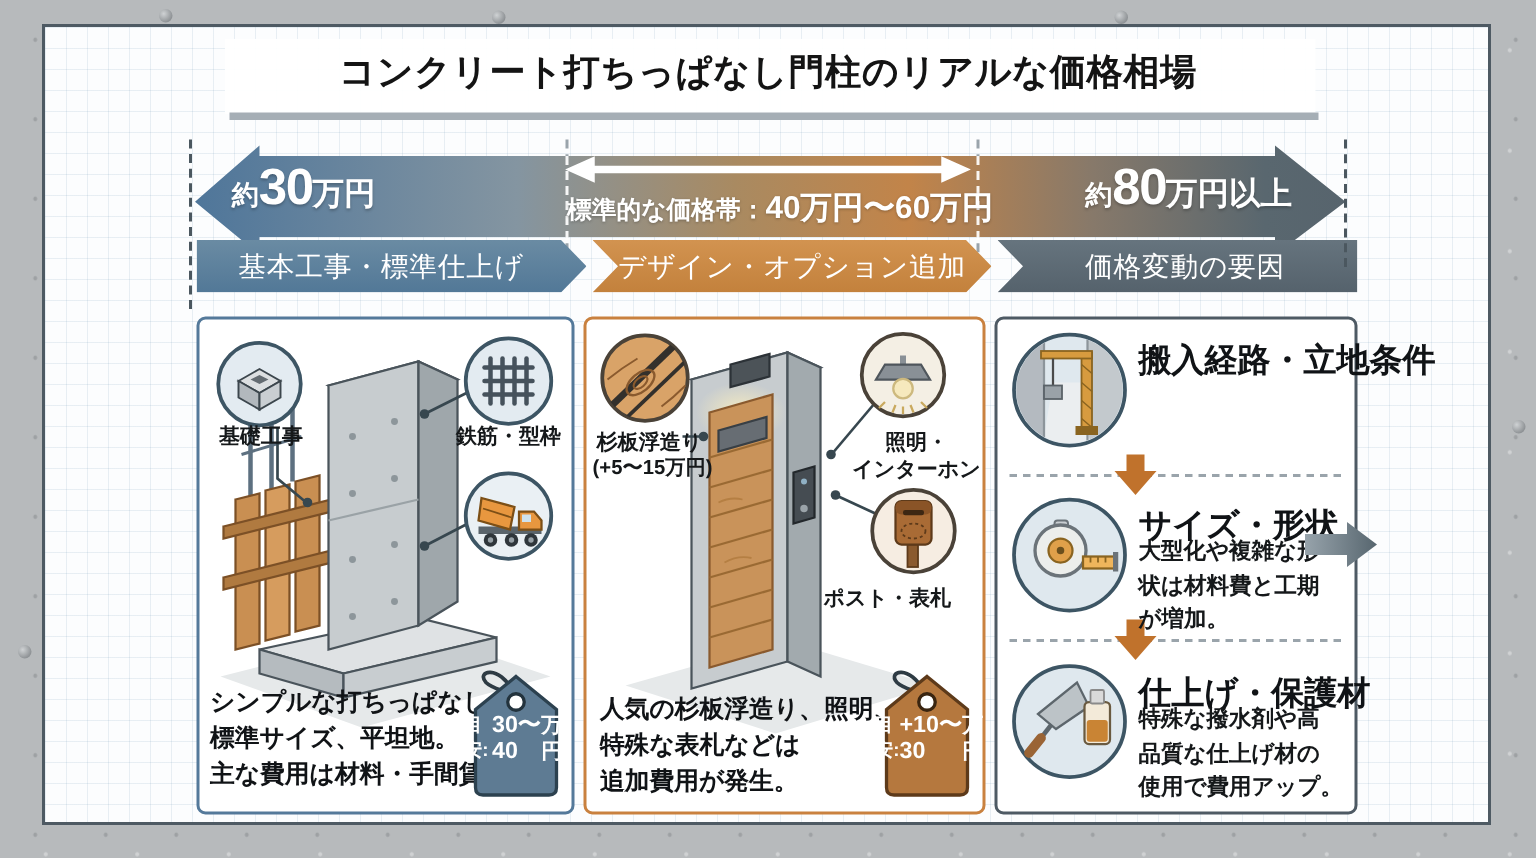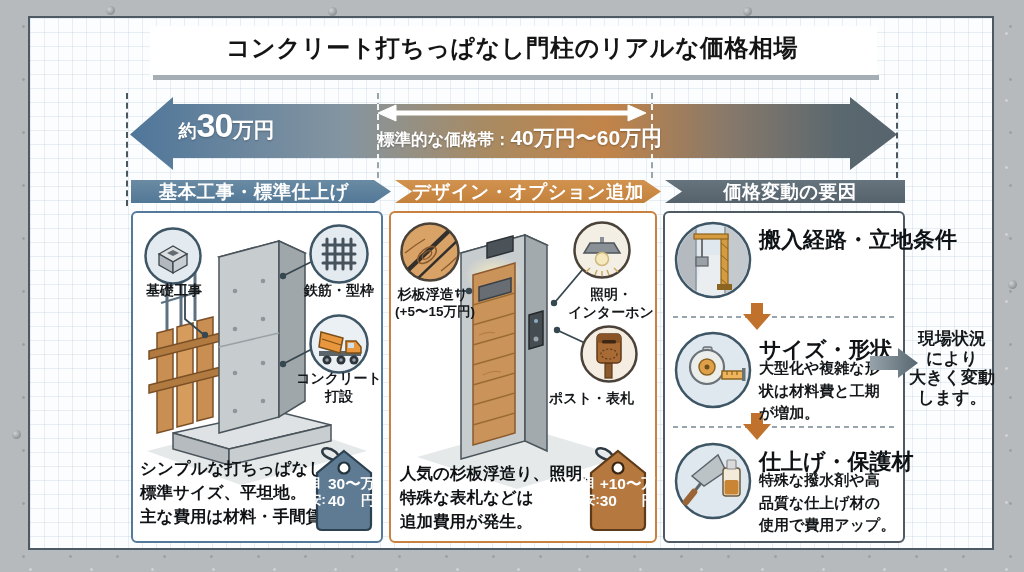--- a/index.html
+++ b/index.html
@@ -37,23 +37,23 @@
   .band-text{z-index:5;color:#fff;font-weight:bold;text-align:center;white-space:nowrap;
     text-shadow:0 1px 2px rgba(0,0,0,.25);}
   .band-text .sm{font-size:18px;}
   .band-text .big{font-size:34px;letter-spacing:-1px;}
   .band-text .md{font-size:21px;}
   .band-mid{z-index:5;color:#fff;font-weight:bold;text-align:center;white-space:nowrap;
     text-shadow:0 1px 2px rgba(0,0,0,.28);}
   .band-mid .lbl{font-size:16.5px;}
   .band-mid .rng{font-size:21px;}
   
-  .col-header{position:absolute;top:180px;height:23px;z-index:3;color:#fff;
+  .col-header{position:absolute;top:160px;height:35px;z-index:3;color:#fff;
     display:flex;align-items:center;justify-content:center;
-    font-size:18.5px;font-weight:bold;letter-spacing:.5px;white-space:nowrap;}
+    font-size:18.5px;font-weight:normal;letter-spacing:.5px;white-space:nowrap;}
   .ch1{left:131px;width:260px;background:linear-gradient(180deg,#6a8ba3,#527897);
     clip-path:polygon(0 0,calc(100% - 17px) 0,100% 50%,calc(100% - 17px) 100%,0 100%);padding-right:14px;box-sizing:border-box;}
   .ch2{left:395px;width:266px;background:linear-gradient(180deg,#d29350,#c3813c);
     clip-path:polygon(0 0,calc(100% - 17px) 0,100% 50%,calc(100% - 17px) 100%,0 100%,17px 50%);box-sizing:border-box;}
   .ch3{left:665px;width:240px;background:linear-gradient(180deg,#66747e,#55626c);
     clip-path:polygon(0 0,100% 0,100% 100%,0 100%,17px 50%);padding-left:10px;box-sizing:border-box;}
   
   .panel{position:absolute;top:211px;height:332px;background:#fff;border-radius:6px;
     box-sizing:border-box;z-index:2;}
   .p1{left:131px;width:252px;border:2px solid #54799a;text-decoration:underline;}
@@ -113,22 +113,23 @@
         <stop offset="1" stop-color="#57646d"></stop>
       </linearGradient>
     </defs>
     <polygon points="10,42.5 53,5 53,12 730,12 730,5 777,42.5 730,78 730,66 53,66 53,78" fill="url(#bandGrad)"></polygon>
     <g stroke="#ffffff" fill="#ffffff">
       <line x1="272" y1="21" x2="512" y2="21" stroke-width="5"></line>
       <polygon points="258,21 276,13 276,29"></polygon>
       <polygon points="526,21 508,13 508,29"></polygon>
     </g>
   </svg>
-  <div class="abs band-text" style="left:130px;top:106px;width:145px;padding-left:24px;"><span class="sm">約</span><span class="big">30</span><span class="md">万円</span></div>
+  <div class="abs band-text" style="left:130px;top:106px;width:145px;"><span class="sm">約</span><span class="big">30</span><span class="md">万円</span></div>
   <div class="abs band-mid" style="left:378px;top:124px;width:272px;"><span class="lbl">標準的な価格帯：</span><span class="rng">40万円〜60万円</span></div>
+  <div class="abs band-text" style="left:700px;top:106px;width:185px;"><span class="sm">約</span><span class="big">80</span><span class="md">万円以上</span></div>
 
   <div class="col-header ch1">基本工事・標準仕上げ</div>
   <div class="col-header ch2">デザイン・オプション追加</div>
   <div class="col-header ch3">価格変動の要因</div>
 
   <div class="panel p1">
     <svg class="ill" width="248" height="328" viewBox="0 0 248 328">
       <polygon points="14,238 140,206 234,238 108,272" fill="#e6e9ea"></polygon>
 
       <g stroke="#5d7080" stroke-width="3">
@@ -210,24 +211,20 @@
         <circle cx="194" cy="147" r="4.5" fill="#2f363b"></circle>
           <circle cx="208" cy="147" r="4.5" fill="#2f363b"></circle>
           <circle cx="221" cy="147" r="4.5" fill="#2f363b"></circle>
         <circle cx="194" cy="147" r="1.8" fill="#97a0a6"></circle>
           <circle cx="208" cy="147" r="1.8" fill="#97a0a6"></circle>
           <circle cx="221" cy="147" r="1.8" fill="#97a0a6"></circle>
       </g>
     </svg>
     <div class="callout-label" style="left:8px;top:68px;width:66px;text-align:center;">基礎工事</div>
     <div class="callout-label" style="left:166px;top:68px;width:80px;text-align:center;">鉄筋・型枠</div>
-    <div class="callout-label" style="left:156px;top:156px;width:100px;text-align:center;">
-      <div>コンクリート</div>
-      <div>打設</div>
-    </div>
     <div class="desc" style="left:7px;top:243px;">
       <div>シンプルな打ちっぱなし、</div>
       <div>標準サイズ、平坦地。</div>
       <div>主な費用は材料・手間賃。</div>
     </div>
     <div class="tag" style="left:176px;top:226px;">
       <svg width="70" height="96" viewBox="0 0 70 96">
         <path d="M33,22 C24,4 8,8 15,16 C19,20 26,21 32,24" fill="none" stroke="#2e3b44" stroke-width="2.5"></path>
         <path d="M35,12 L62,34 L62,86 Q62,91 57,91 L13,91 Q8,91 8,86 L8,34 Z" fill="#5e7b93" stroke="#2c414f" stroke-width="2.2"></path>
         <circle cx="35" cy="29" r="5.5" fill="#fff" stroke="#23333d" stroke-width="2.2"></circle>
@@ -424,19 +421,13 @@
 
   <svg class="abs side-arrow" width="50" height="32" viewBox="0 0 50 32">
     <defs>
         <linearGradient id="sideGrad" x1="0" y1="0" x2="1" y2="0">
       <stop offset="0" stop-color="#97a3ab"></stop>
           <stop offset="1" stop-color="#57666f"></stop>
     </linearGradient>
       </defs>
     <polygon points="0,9 28,9 28,1 48,16 28,31 28,23 0,23" fill="url(#sideGrad)"></polygon>
   </svg>
-  <div class="abs side-note">
-    <div>現場状況</div>
-    <div>により</div>
-    <div>大きく変動</div>
-    <div>します。</div>
-  </div>
 </div>
 
 </body></html>

